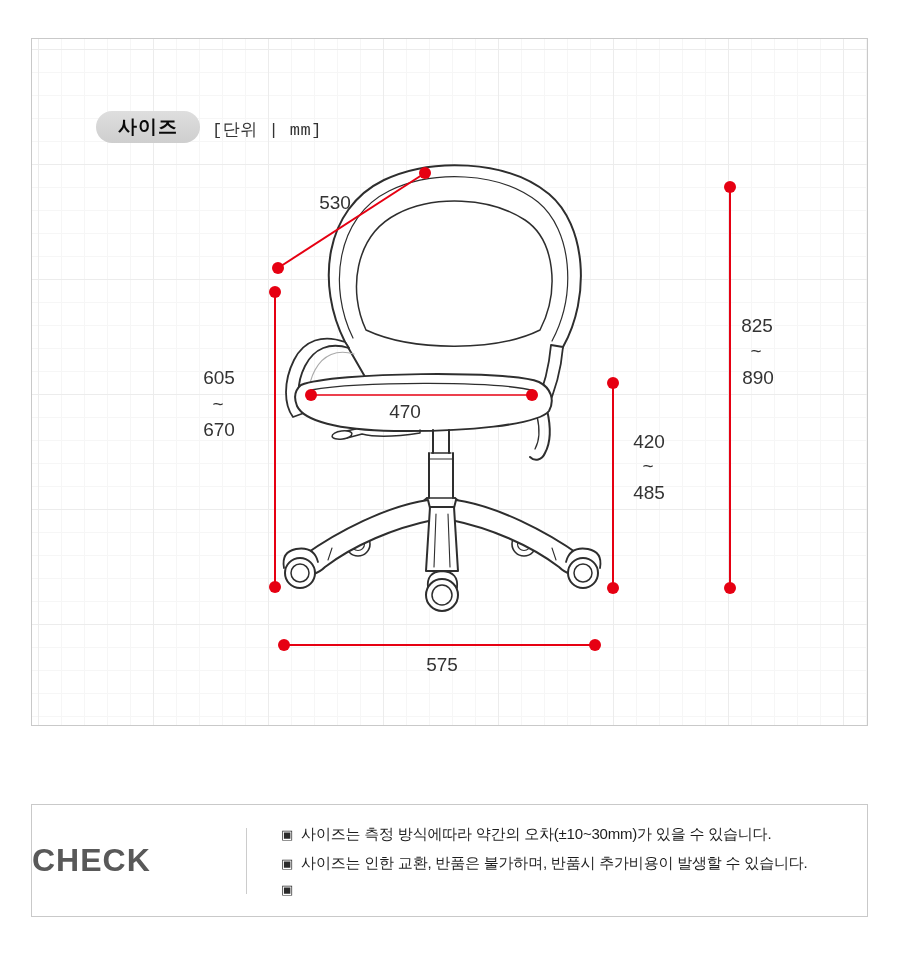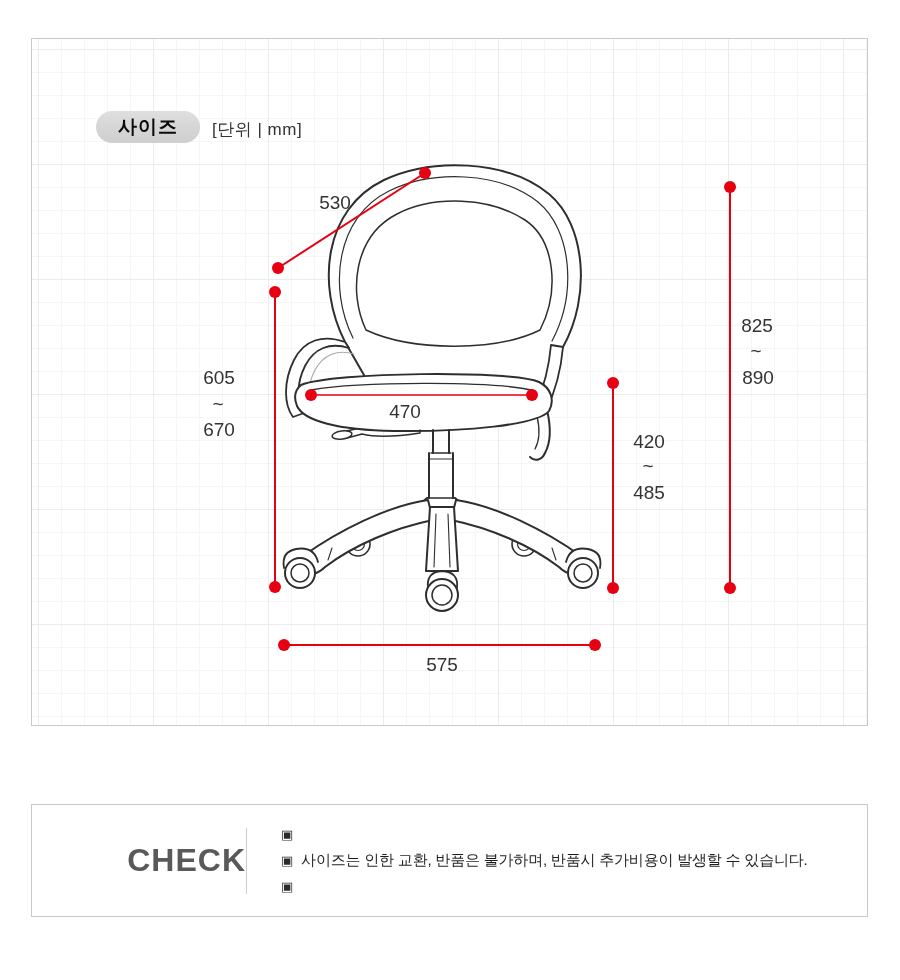--- a/index.html
+++ b/index.html
@@ -20,30 +20,30 @@
     border:1px solid #c9c9c9;
   }
   .size-card svg { position:absolute; left:0; top:0; width:100%; height:100%; }
 
   .size-badge {
     position:absolute; left:64px; top:72px; width:104px; height:32px;
     background:linear-gradient(#dedede,#cecece);
     border-radius:17px; display:flex; align-items:center; justify-content:center;
     font-size:19px; font-weight:700; color:#0a0a0a; letter-spacing:1px;font-family:Liberation Mono, monospace;
   }
-  .unit-label { position:absolute; left:180px; top:79px; font-size:17px; color:#333; letter-spacing:0.5px; }
+  .unit-label { position:absolute; left:180px; top:79px; font-size:17px; color:#333; letter-spacing:0.5px;font-family:Liberation Mono, monospace; }
 
   
   .check-card {
     position:absolute; left:31px; top:804px; width:835px; height:111px;
     background:#fff; border:1px solid #c9c9c9;
     display:flex; align-items:center;
   }
   .check-title {
-    width:214px; text-align:right;
+    width:214px; text-align:left;
     font-size:32px; font-weight:700; color:#595959; letter-spacing:1px;
   }
   .check-divider { width:1px; height:66px; background:#ccc; flex:0 0 1px; }
   .check-list { list-style:none; margin:0; padding:0 10px 0 34px; display:flex; flex-direction:column; gap:10px; }
   .check-item { display:flex; align-items:center; gap:8px; font-size:15px; color:#1d1d1d; letter-spacing:-0.2px; }
   .check-item .bullet { font-size:13px; color:#2b2b2b; line-height:1; }
 
   
   text.dim { fill:#333; stroke:none; font-family:"Liberation Sans", sans-serif; font-size:19px; text-anchor:middle; }
   text.tilde { font-size:19px; }
@@ -175,20 +175,21 @@
     <div class="size-badge">사이즈</div>
     <div class="unit-label">[단위 | mm]</div>
   </section>
 
   <section class="check-card">
     <div class="check-title">CHECK</div>
     <div class="check-divider"></div>
     <ul class="check-list">
       <li class="check-item">
         <span class="bullet">▣</span>
+        <span>사이즈는 측정 방식에따라  약간의 오차(±10~30mm)가 있을 수 있습니다.</span>
       </li>
       <li class="check-item">
         <span class="bullet">▣</span>
         <span>사이즈는 인한 교환, 반품은 불가하며, 반품시 추가비용이 발생할 수 있습니다.</span>
       </li>
       <li class="check-item">
         <span class="bullet">▣</span>
       </li>
     </ul>
   </section>

